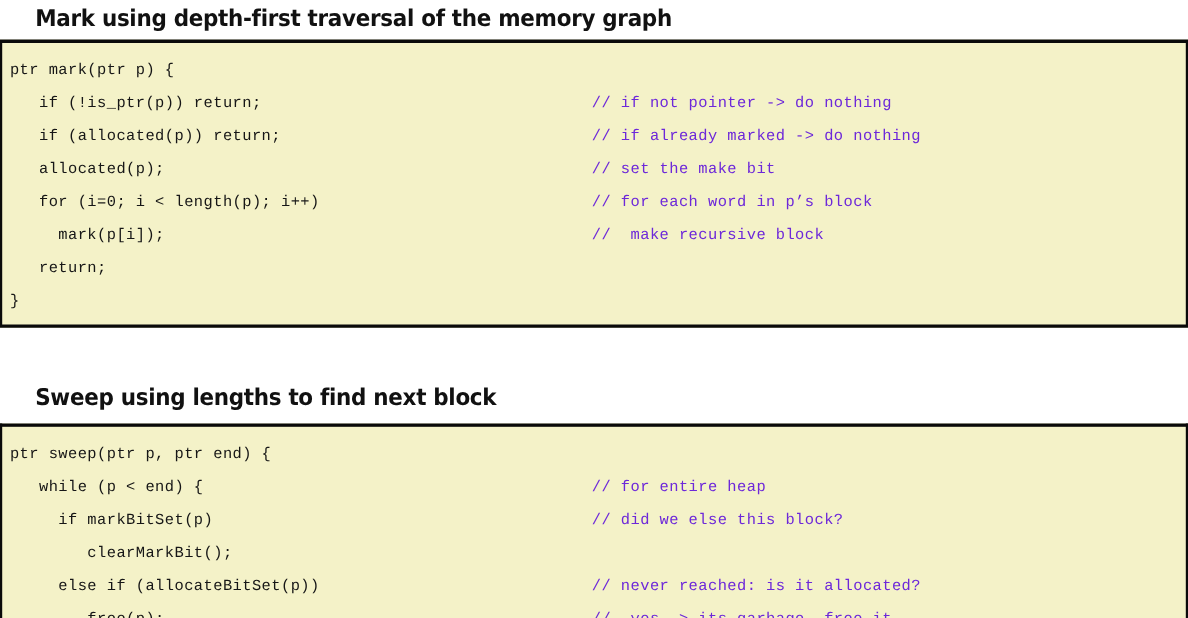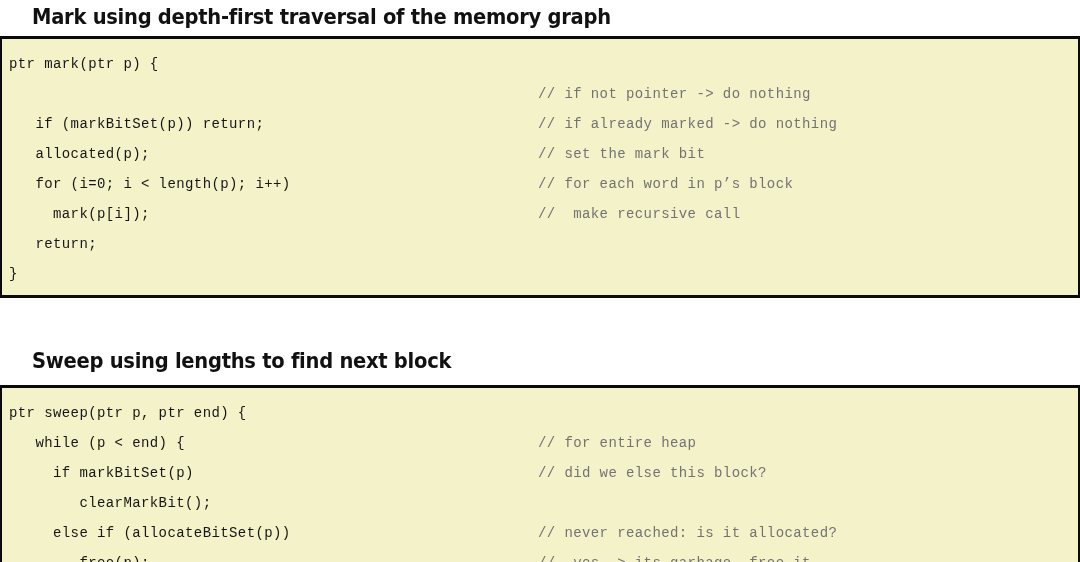--- a/index.html
+++ b/index.html
@@ -84,57 +84,58 @@
     top: 0;
     color: #161616;
     white-space: pre;
     letter-spacing: 0.4px;
   }
 
   .code-comment {
     position: absolute;
     left: 536px;
     top: 0;
-    color: #737373;
+    color: #6d28d9;
     white-space: pre;
     letter-spacing: 0.4px;
   }
 </style>
 </head>
 <body>
 
 <div class="slide">
 
   <div class="section-heading" id="heading-mark">Mark using depth-first traversal of the memory graph</div>
 
   <div class="code-block" id="code-block-mark">
     <div class="code-lines">
 
       <div class="code-line">
         <span class="code-text">ptr mark(ptr p) {</span>
         <span class="code-comment"></span>
       </div>
       <div class="code-line">
+        <span class="code-text">   if (!is_ptr(p)) return;</span>
         <span class="code-comment">// if not pointer -&gt; do nothing</span>
       </div>
       <div class="code-line">
-        <span class="code-text">   if (markBitSet(p)) return;</span>
+        <span class="code-text">   if (allocated(p)) return;</span>
         <span class="code-comment">// if already marked -&gt; do nothing</span>
       </div>
       <div class="code-line">
         <span class="code-text">   allocated(p);</span>
-        <span class="code-comment">// set the mark bit</span>
+        <span class="code-comment">// set the make bit</span>
       </div>
       <div class="code-line">
         <span class="code-text">   for (i=0; i &lt; length(p); i++)</span>
         <span class="code-comment">// for each word in p’s block</span>
       </div>
       <div class="code-line">
         <span class="code-text">     mark(p[i]);</span>
-        <span class="code-comment">//  make recursive call</span>
+        <span class="code-comment">//  make recursive block</span>
       </div>
       <div class="code-line">
         <span class="code-text">   return;</span>
         <span class="code-comment"></span>
       </div>
       <div class="code-line">
         <span class="code-text">}</span>
         <span class="code-comment"></span>
       </div>
 

